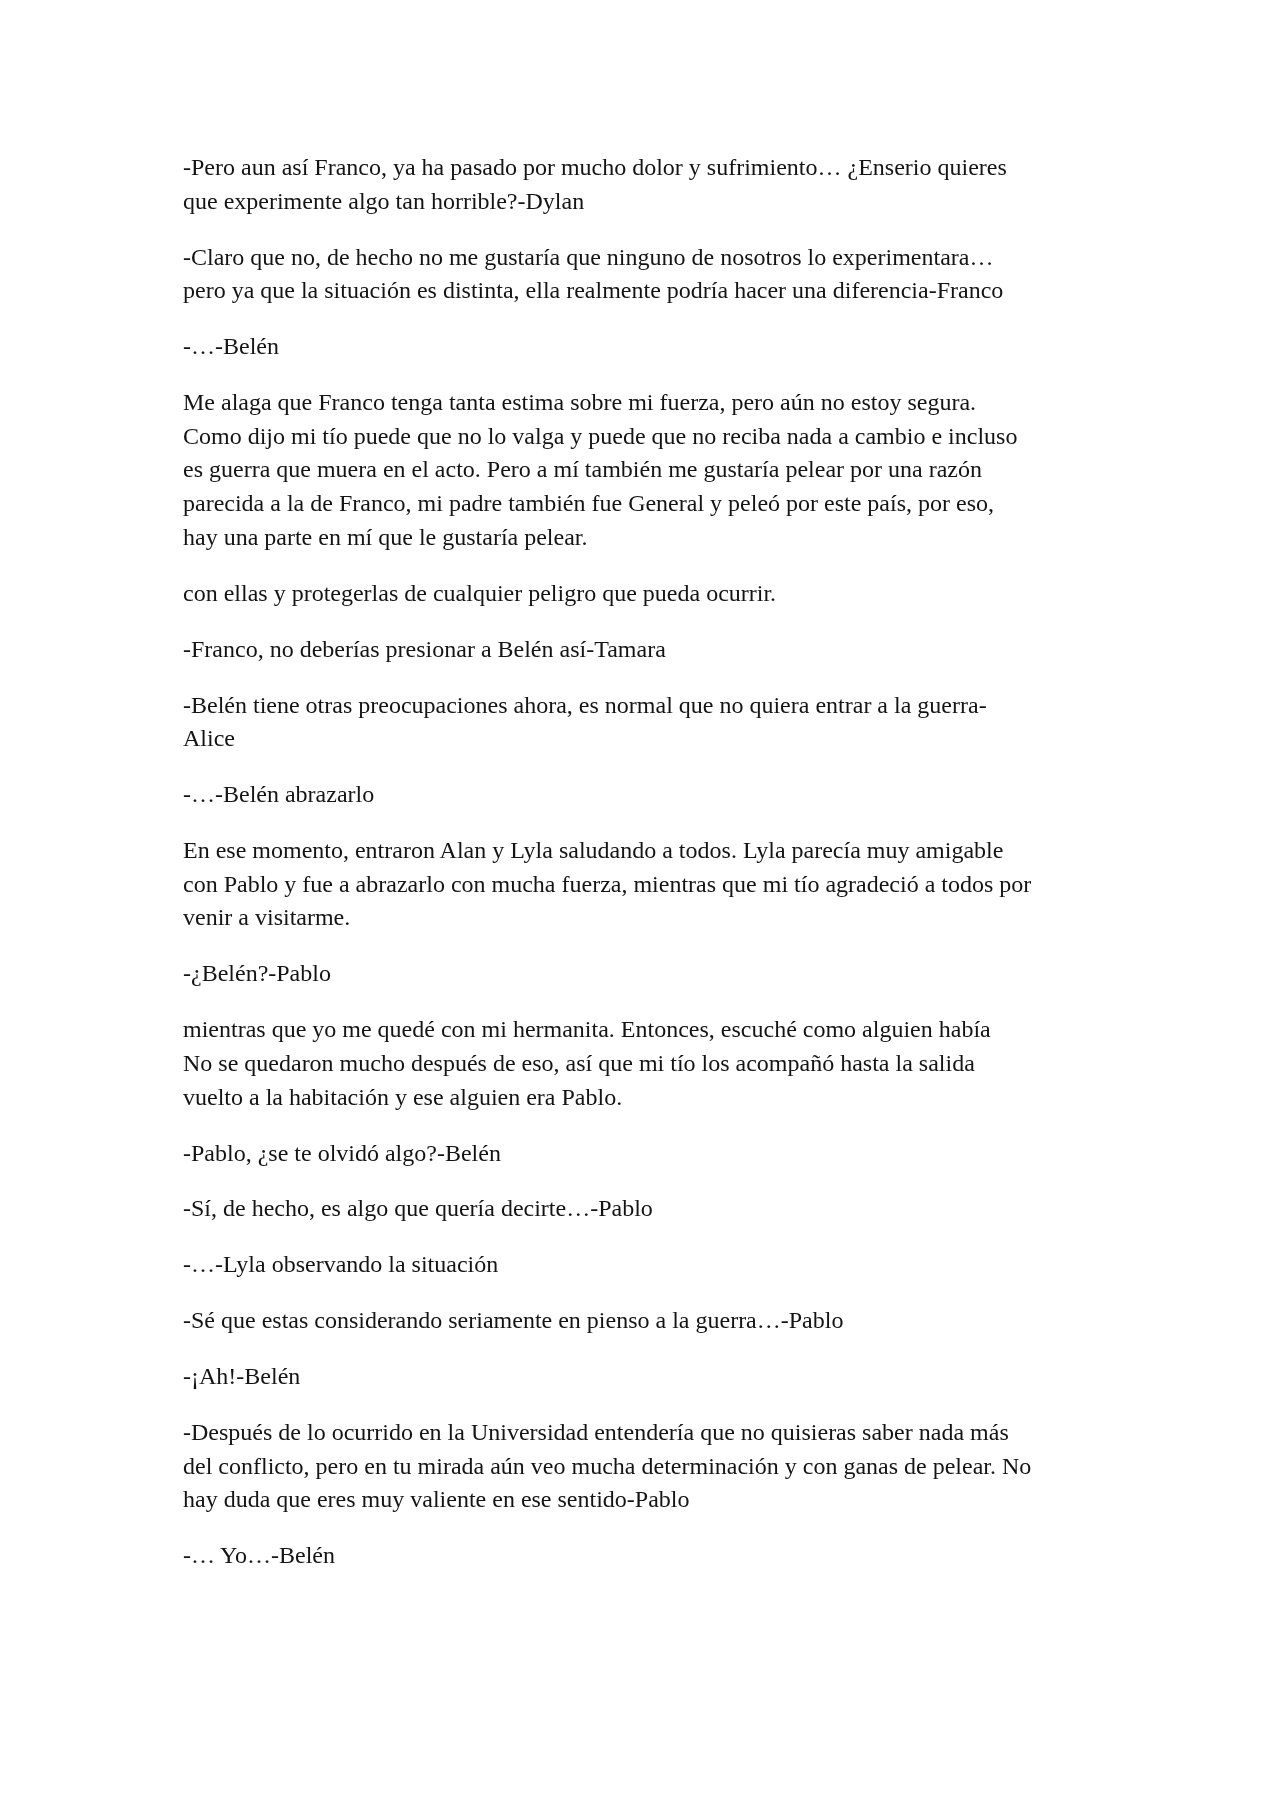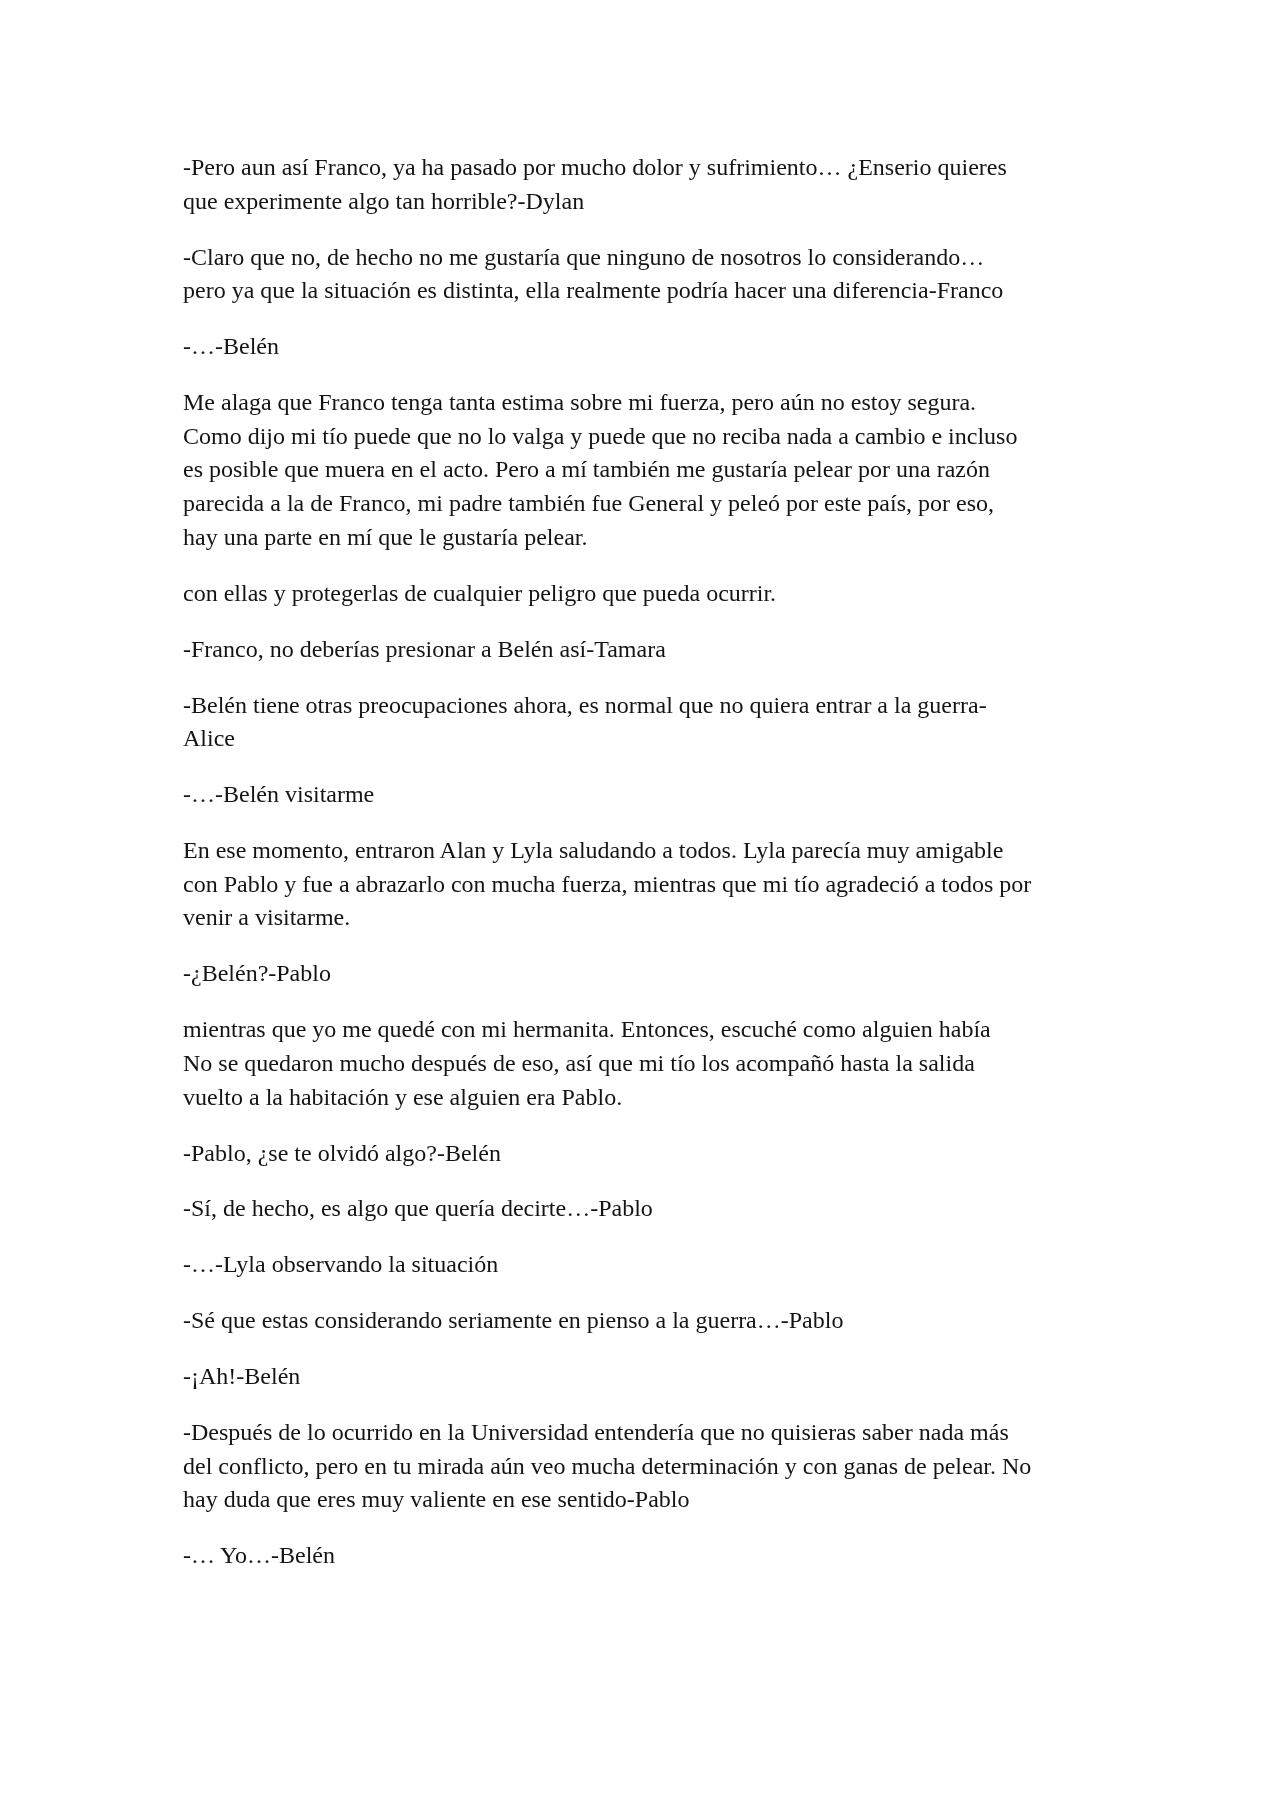--- a/index.html
+++ b/index.html
@@ -45,51 +45,51 @@
 
 <div class="page">
   <div class="content">
 
     <p class="para">
       <span class="line">-Pero aun así Franco, ya ha pasado por mucho dolor y sufrimiento… ¿Enserio quieres</span>
       <span class="line">que experimente algo tan horrible?-Dylan</span>
     </p>
 
     <p class="para">
-      <span class="line">-Claro que no, de hecho no me gustaría que ninguno de nosotros lo considerando…</span>
+      <span class="line">-Claro que no, de hecho no me gustaría que ninguno de nosotros lo experimentara…</span>
       <span class="line">pero ya que la situación es distinta, ella realmente podría hacer una diferencia-Franco</span>
     </p>
 
     <p class="para">
       <span class="line">-…-Belén</span>
     </p>
 
     <p class="para">
       <span class="line">Me alaga que Franco tenga tanta estima sobre mi fuerza, pero aún no estoy segura.</span>
       <span class="line">Como dijo mi tío puede que no lo valga y puede que no reciba nada a cambio e incluso</span>
-      <span class="line">es posible que muera en el acto. Pero a mí también me gustaría pelear por una razón</span>
+      <span class="line">es guerra que muera en el acto. Pero a mí también me gustaría pelear por una razón</span>
       <span class="line">parecida a la de Franco, mi padre también fue General y peleó por este país, por eso,</span>
       <span class="line">hay una parte en mí que le gustaría pelear.</span>
     </p>
 
     <p class="para">
       <span class="line">con ellas y protegerlas de cualquier peligro que pueda ocurrir.</span>
     </p>
 
     <p class="para">
       <span class="line">-Franco, no deberías presionar a Belén así-Tamara</span>
     </p>
 
     <p class="para">
       <span class="line">-Belén tiene otras preocupaciones ahora, es normal que no quiera entrar a la guerra-</span>
       <span class="line">Alice</span>
     </p>
 
     <p class="para">
-      <span class="line">-…-Belén visitarme</span>
+      <span class="line">-…-Belén abrazarlo</span>
     </p>
 
     <p class="para">
       <span class="line">En ese momento, entraron Alan y Lyla saludando a todos. Lyla parecía muy amigable</span>
       <span class="line">con Pablo y fue a abrazarlo con mucha fuerza, mientras que mi tío agradeció a todos por</span>
       <span class="line">venir a visitarme.</span>
     </p>
 
     <p class="para">
       <span class="line">-¿Belén?-Pablo</span>

